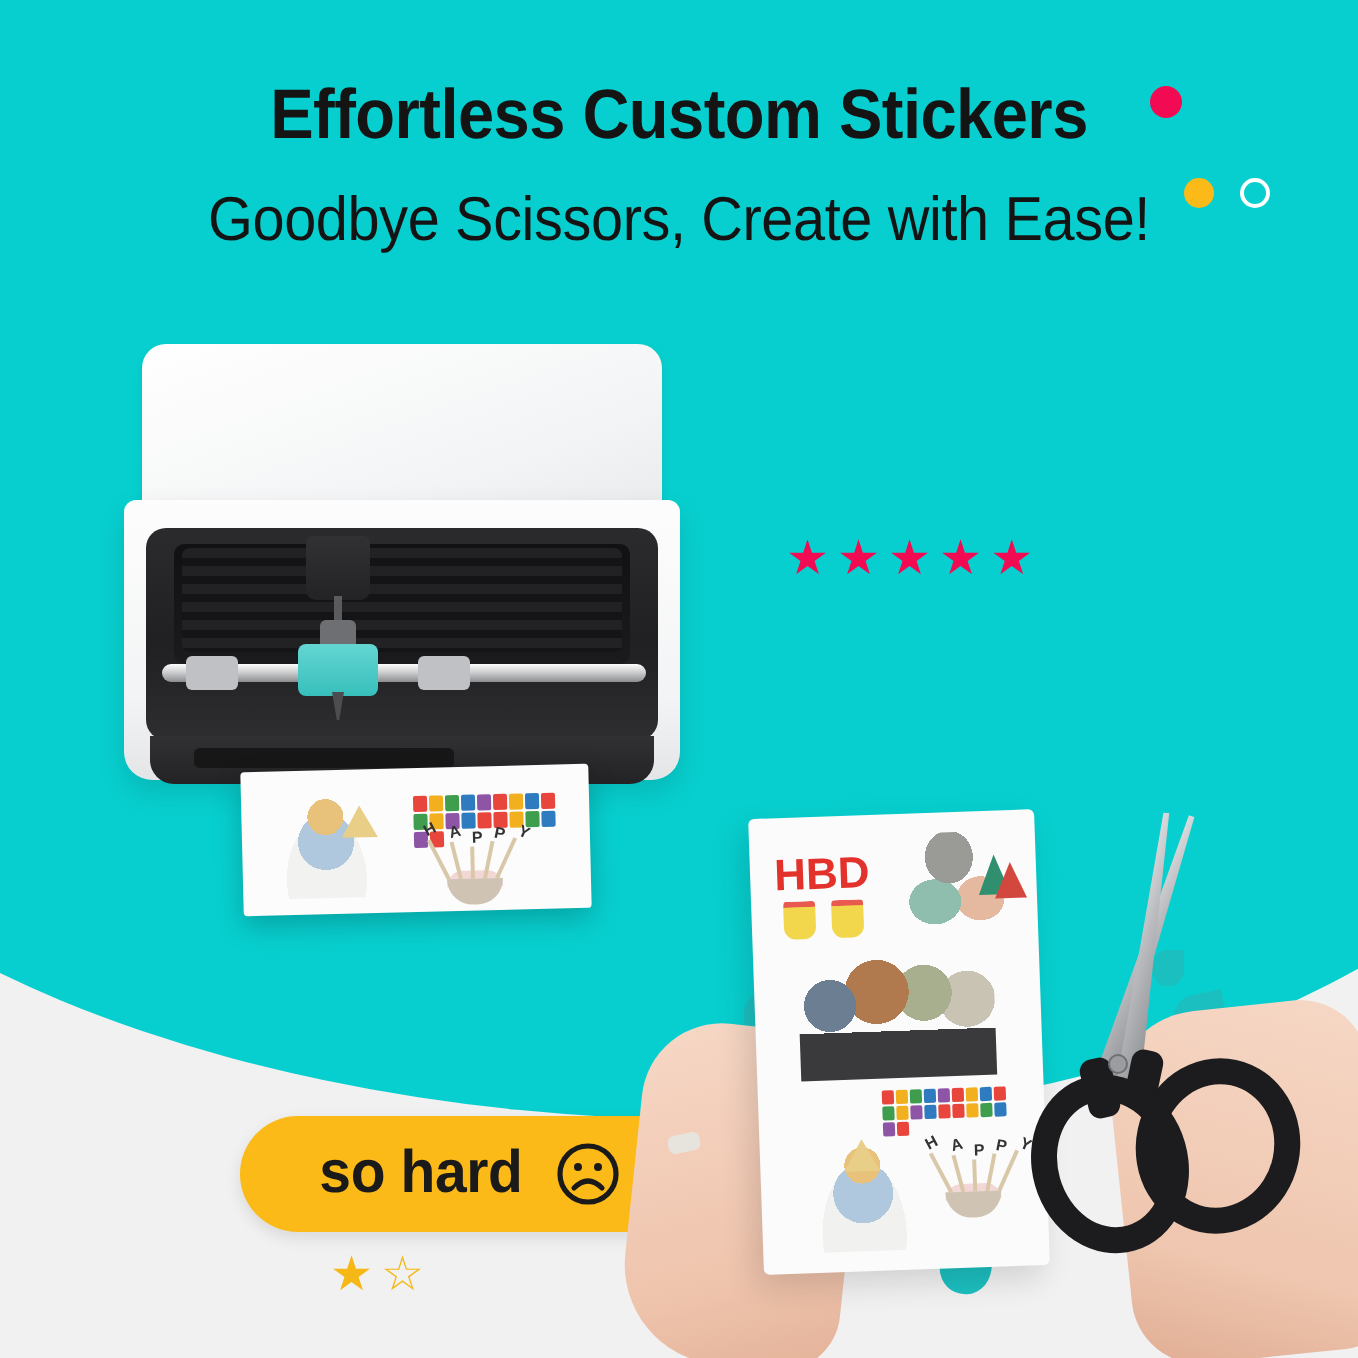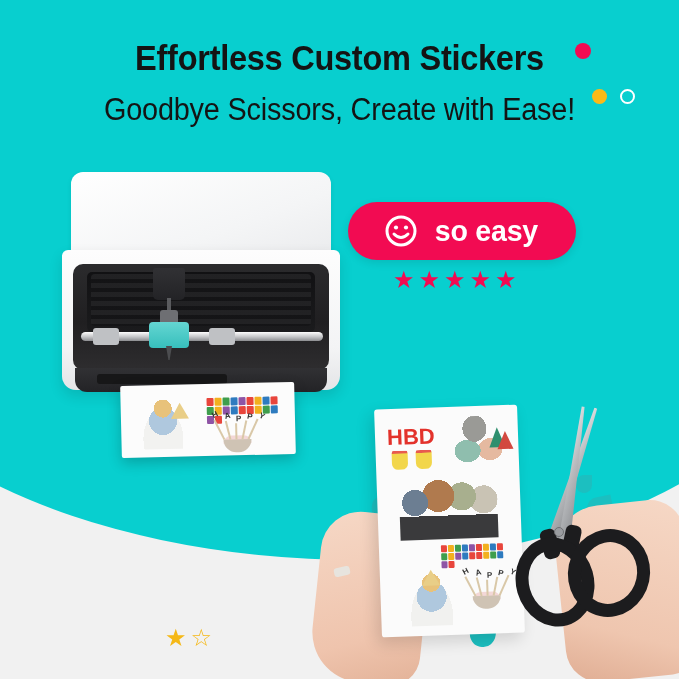--- a/index.html
+++ b/index.html
@@ -271,37 +271,37 @@
           <div class="pick" style="left: 28px; height: 19px; transform: rotate(13deg);">
             <span class="pickflag" style="top: -9px; left: 1px;">P</span>
           </div>
           <div class="pick" style="left: 34px; height: 22px; transform: rotate(26deg);">
             <span class="pickflag" style="top: -9px; left: 1px;">Y</span>
           </div>
         </div>
     </div>
   </div>
 
-  <div class="badge badge-easy">
+  <div class="stars stars-easy">
+      <span class="star star-pink" style="color: rgb(242, 11, 82);">★</span>
+      <span class="star star-pink" style="color: rgb(242, 11, 82);">★</span>
+      <span class="star star-pink" style="color: rgb(242, 11, 82);">★</span>
+      <span class="star star-pink" style="color: rgb(242, 11, 82);">★</span>
+      <span class="star star-pink" style="color: rgb(242, 11, 82);">★</span>
+    </div>
+
+  <div class="badge badge-hard">
+    <span class="lbl">so hard</span>
     <svg width="34" height="34" viewBox="0 0 34 34">
-      <circle cx="17" cy="17" r="14" fill="none" stroke="#FFFFFF" stroke-width="3"></circle>
-      <circle cx="12" cy="13.5" r="2.1" fill="#FFFFFF"></circle>
-      <circle cx="22" cy="13.5" r="2.1" fill="#FFFFFF"></circle>
-      <path d="M10 20 Q17 27 24 20" fill="none" stroke="#FFFFFF" stroke-width="3" stroke-linecap="round"></path>
+      <circle cx="17" cy="17" r="14" fill="none" stroke="#1A1A1A" stroke-width="2.6"></circle>
+      <circle cx="12" cy="13.5" r="2" fill="#1A1A1A"></circle>
+      <circle cx="22" cy="13.5" r="2" fill="#1A1A1A"></circle>
+      <path d="M10 24 Q17 17 24 24" fill="none" stroke="#1A1A1A" stroke-width="2.6" stroke-linecap="round"></path>
     </svg>
-    <span class="lbl">so easy</span>
   </div>
-  <div class="stars stars-easy">
-      <span class="star star-pink" style="color: rgb(242, 11, 82);">★</span>
-      <span class="star star-pink" style="color: rgb(242, 11, 82);">★</span>
-      <span class="star star-pink" style="color: rgb(242, 11, 82);">★</span>
-      <span class="star star-pink" style="color: rgb(242, 11, 82);">★</span>
-      <span class="star star-pink" style="color: rgb(242, 11, 82);">★</span>
-    </div>
-
   <div class="stars stars-hard">
       <span class="star star-gold" style="color: rgb(245, 184, 23);">★</span>
       <span class="star star-gold" style="color: rgb(245, 184, 23);">☆</span>
     </div>
 
   <div class="scene">
     <div class="drop d1"></div>
     <div class="drop d2"></div>
     <div class="drop d3"></div>
     <div class="drop d4"></div>

